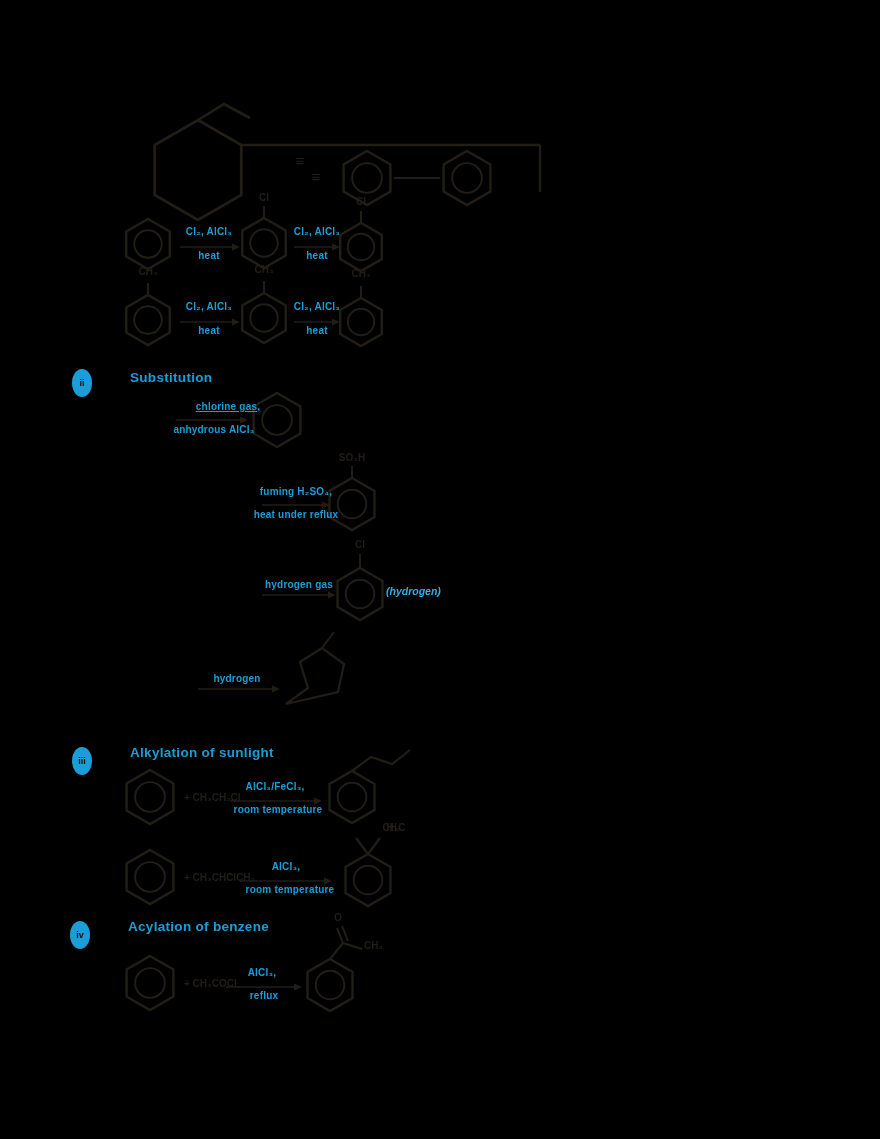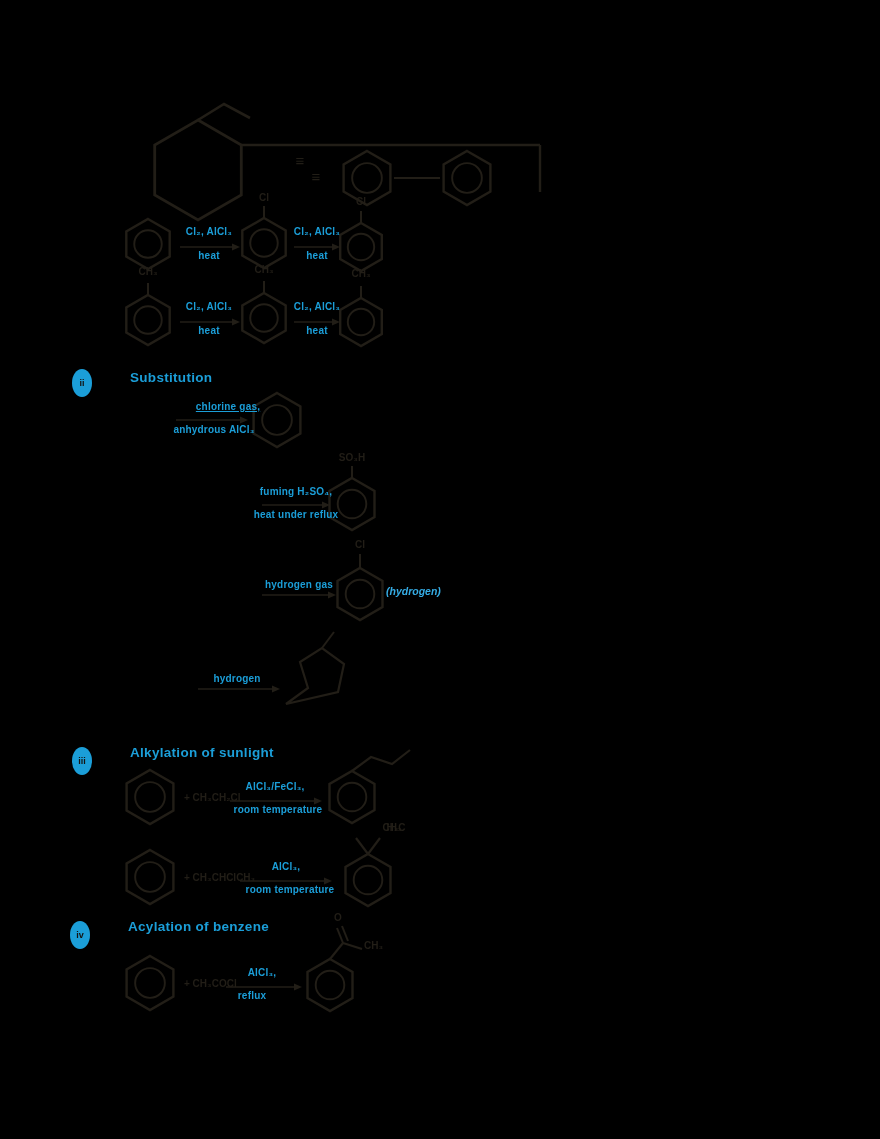--- a/index.html
+++ b/index.html
@@ -145,16 +145,16 @@
   <div class="abs ctr lbl" style="left:286px;top:861px;">AlCl₃,</div>
   <div class="abs ctr lbl" style="left:290px;top:884px;">room temperature</div>
   <div class="abs ctr ink" style="left:352px;top:822px;margin-left:44px;">H₃C</div>
   <div class="abs ctr ink" style="left:392px;top:822px;">CH₃</div>
 
   <div class="abs bullet" style="left:70px;top:921px;">iv</div>
   <div class="abs hdr" style="left:128px;top:919px;">Acylation of benzene</div>
 
   <div class="abs ink" style="left:184px;top:978px;text-align:center;">+  CH₃COCl</div>
   <div class="abs ctr lbl" style="left:262px;top:967px;">AlCl₃,</div>
-  <div class="abs ctr lbl" style="left:252px;top:990px;">reflux</div>
+  <div class="abs ctr lbl" style="left:264px;top:990px;">reflux</div>
   <div class="abs ctr ink" style="left:338px;top:912px;">O</div>
   <div class="abs ink" style="left:364px;top:940px;">CH₃</div>
 </div>
 
 </body></html>

